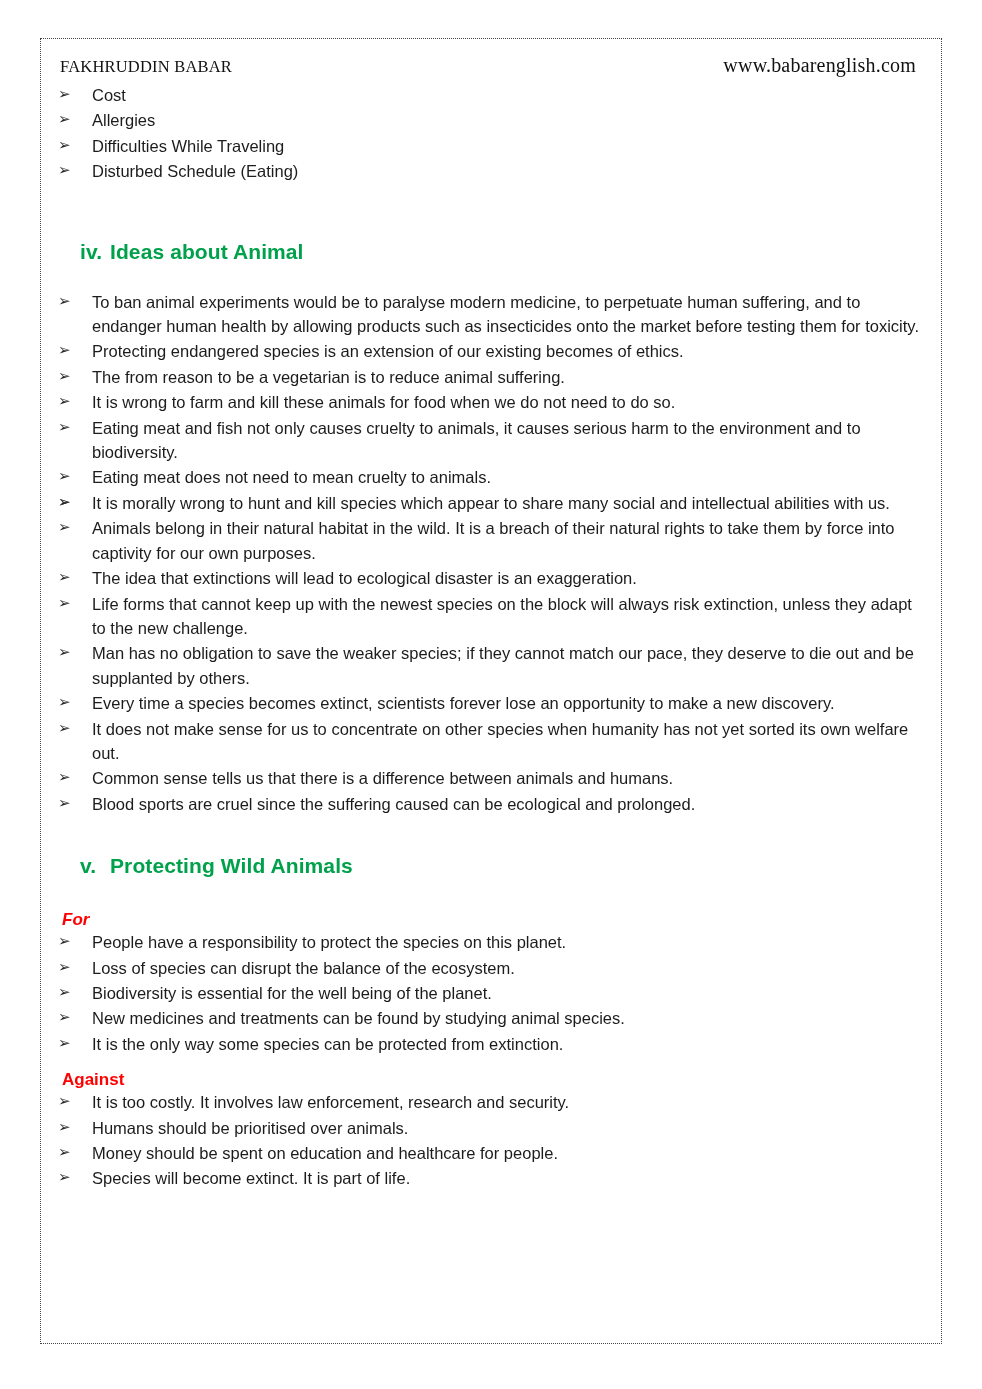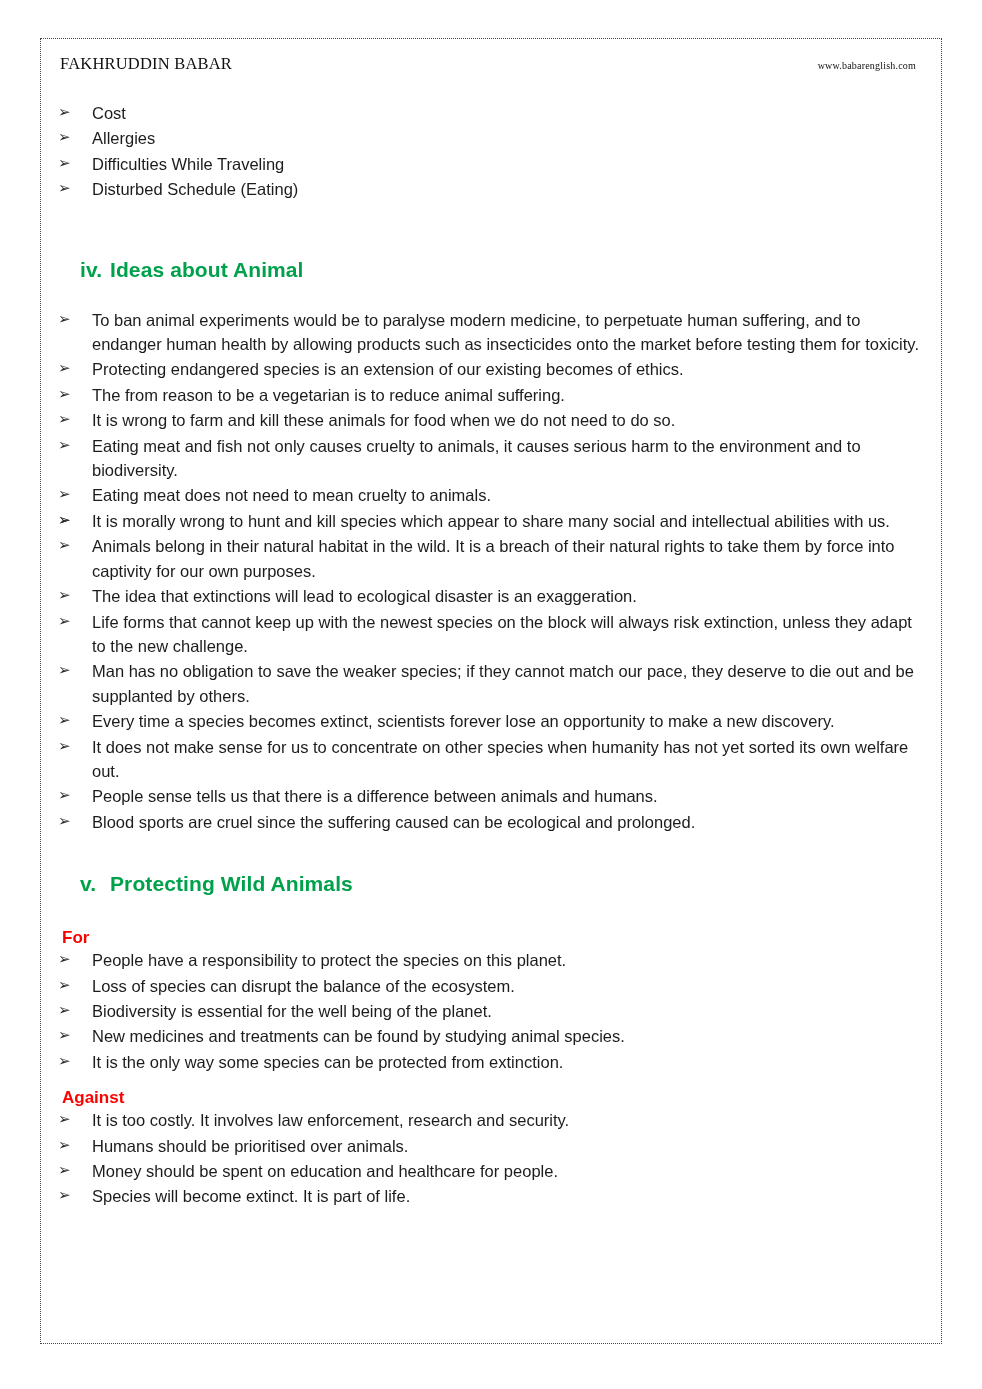--- a/index.html
+++ b/index.html
@@ -47,24 +47,24 @@
 
   
   .doc-header {
     display: flex;
     justify-content: space-between;
     align-items: baseline;
     font-family: "Liberation Serif", serif;
     font-size: 16.5px;
     letter-spacing: 0.2px;
     color: #111;
-    margin: 0 0 27px 0;
+    margin: 0 0 6px 0;
   }
   .doc-header .author { padding-left: 2px; }
-  .doc-header .site { font-size: 10px; padding-right: 4px; }
+  .doc-header .site { font-size: 20px; padding-right: 4px; }
 
   
   ul.arrow-list {
     list-style: none;
     margin: 0;
     padding: 0;
   }
   ul.arrow-list > li {
     position: relative;
     padding-left: 34px;
@@ -123,21 +123,21 @@
   }
 
   
   .stance-label {
     font-weight: bold;
     font-size: 17px;
     color: #ff0000;
     margin: 0;
     padding-left: 4px;
   }
-  #label-for { margin-top: 32px; }
+  #label-for { margin-top: 32px; font-style: italic; }
   #label-against { margin-top: 14px; }
 
   .stance-list {
     margin: 4px 0 0 112px;
   }
   .stance-list > li {
     font-size: 17px;
     line-height: 1.58;
     margin-bottom: 0;
   }
@@ -179,21 +179,21 @@
         <li><span class="marker">➢</span><span class="txt">Eating meat and fish not only causes cruelty to animals, it causes serious harm to the environment and to biodiversity.</span></li>
         <li><span class="marker">➢</span><span class="txt">Eating meat does not need to mean cruelty to animals.</span></li>
         <li><span class="marker">➢</span></li>
         <li><span class="marker">➢</span><span class="txt">It is morally wrong to hunt and kill species which appear to share many social and intellectual abilities with us.</span></li>
         <li><span class="marker">➢</span><span class="txt">Animals belong in their natural habitat in the wild. It is a breach of their natural rights to take them by force into captivity for our own purposes.</span></li>
         <li><span class="marker">➢</span><span class="txt">The idea that extinctions will lead to ecological disaster is an exaggeration.</span></li>
         <li><span class="marker">➢</span><span class="txt">Life forms that cannot keep up with the newest species on the block will always risk extinction, unless they adapt to the new challenge.</span></li>
         <li><span class="marker">➢</span><span class="txt">Man has no obligation to save the weaker species; if they cannot match our pace, they deserve to die out and be supplanted by others.</span></li>
         <li><span class="marker">➢</span><span class="txt">Every time a species becomes extinct, scientists forever lose an opportunity to make a new discovery.</span></li>
         <li><span class="marker">➢</span><span class="txt">It does not make sense for us to concentrate on other species when humanity has not yet sorted its own welfare out.</span></li>
-        <li><span class="marker">➢</span><span class="txt">People sense tells us that there is a difference between animals and humans.</span></li>
+        <li><span class="marker">➢</span><span class="txt">Common sense tells us that there is a difference between animals and humans.</span></li>
         <li><span class="marker">➢</span><span class="txt">Blood sports are cruel since the suffering caused can be ecological and prolonged.</span></li>
       </ul>
 
     <div class="section-heading" id="heading-protecting">
       <span class="numeral">v.</span>
       <span class="title">Protecting Wild Animals</span>
     </div>
 
     <div class="stance-label" id="label-for">For</div>
     <ul class="arrow-list stance-list" id="for-list">

